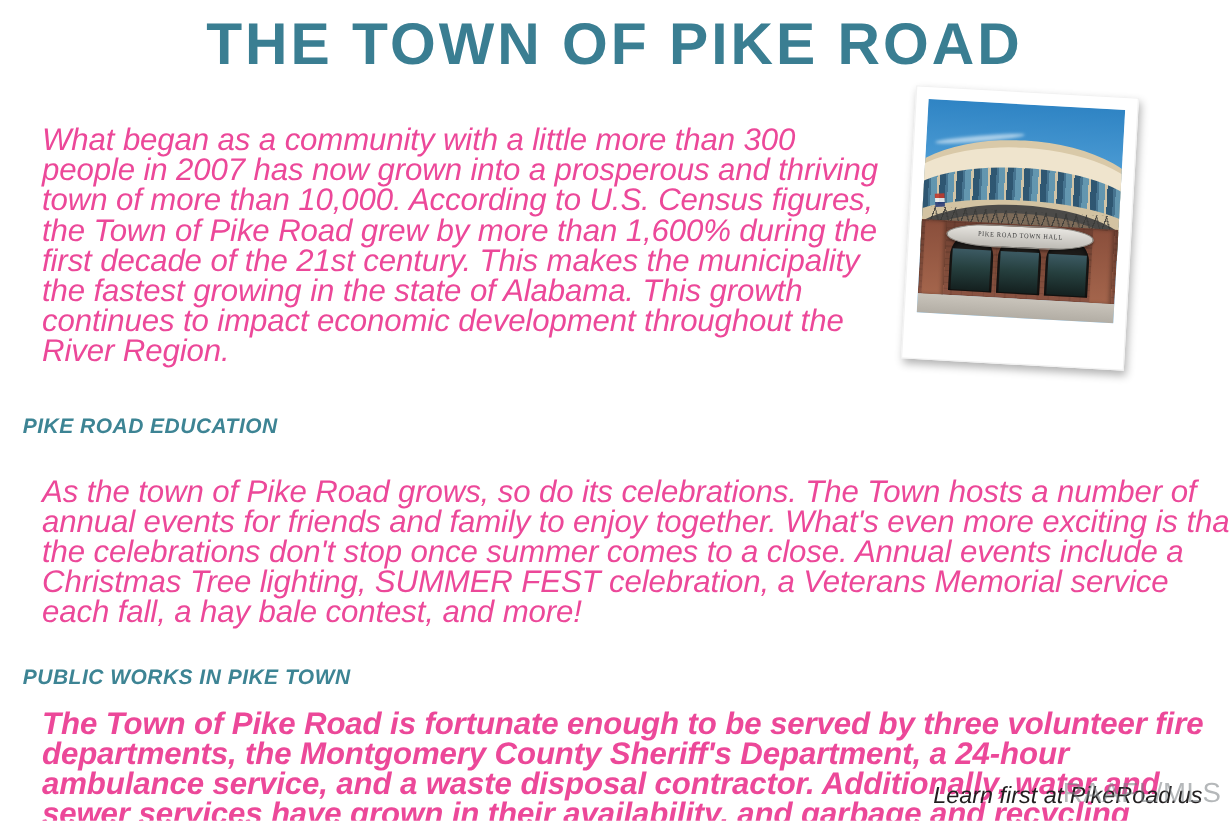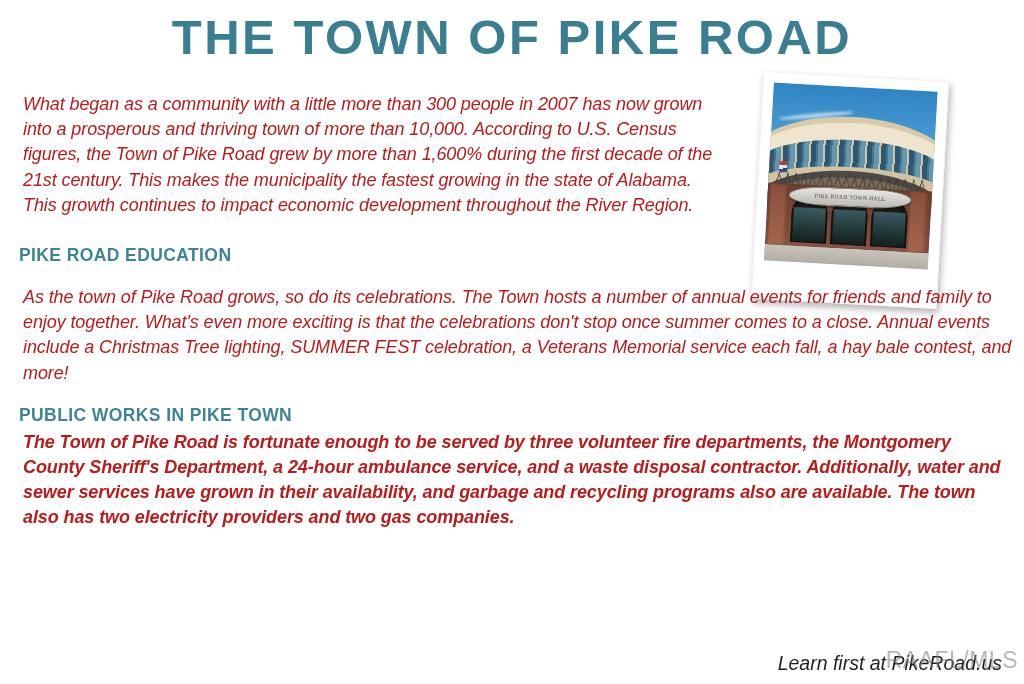--- a/index.html
+++ b/index.html
@@ -37,36 +37,37 @@
     position: absolute;
     left: 19px;
     top: 88px;
     width: 986px;
   }
 
   .section { margin: 0; }
 
   .section-heading {
     font-family: "Liberation Sans", sans-serif;
+    font-style: italic;
     font-weight: bold;
     font-size: 17.5px;
     letter-spacing: 0.4px;
     color: #3d8494;
     line-height: 22px;
     margin: 0 0 1px 0;
   }
 
   .body-text {
     font-family: "Liberation Sans", sans-serif;
     font-style: italic;
     font-weight: normal;
-    font-size: 18px;
+    font-size: 26px;
     line-height: 25.2px;
-    color: #b91c1c;
-    margin: 4px;
+    color: #ec4899;
+    margin: 16px;
     letter-spacing: -0.1px;
   }
 
   
   #intro-paragraph { width: 700px; }
 
   #education-body { width: 985px; }
   #events-body    { width: 1000px; }
   #publicworks-body { width: 985px; font-weight: bold; }
 

